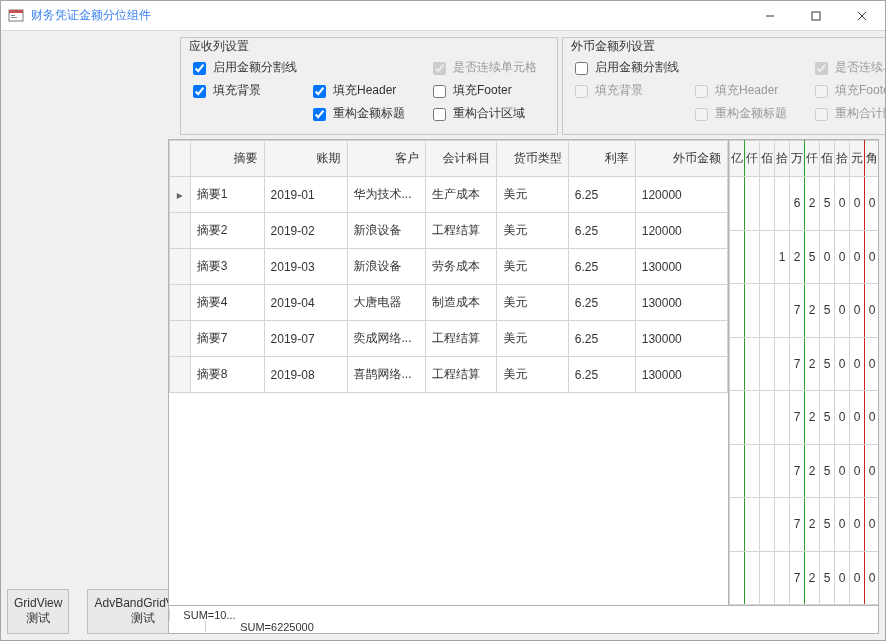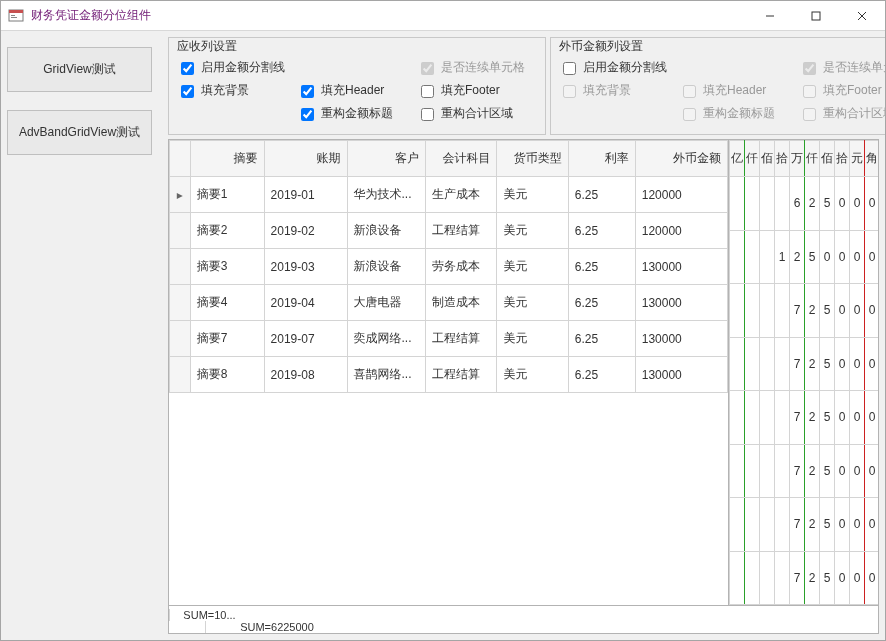--- a/index.html
+++ b/index.html
@@ -1,30 +1,30 @@
 <!DOCTYPE html>
 <html><head>
 <meta charset="utf-8">
 <style>
   * { box-sizing: border-box; }
   html, body { margin: 0; padding: 0; font-family: "Microsoft YaHei", "SimSun", sans-serif; font-size: 12px; color: #333; background: #f0f0f0; }
   .window { width: 886px; height: 641px; background: #f0f0f0; border: 1px solid #a5a5a5; display: flex; flex-direction: column; position: relative; overflow: hidden; }
   .titlebar { height: 30px; background: #fff; display: flex; align-items: center; border-bottom: 1px solid #d8d8d8; }
   .titlebar .icon { width: 18px; height: 18px; margin: 0 6px; display: inline-flex; align-items: center; justify-content: center; }
-  .titlebar .title { flex: 1; font-size: 12px; color: #701a75; }
+  .titlebar .title { flex: 1; font-size: 12px; color: #3b82f6; }
   .titlebar .ctrls { display: flex; }
   .titlebar .ctrls .btn { width: 46px; height: 30px; display: flex; align-items: center; justify-content: center; color: #555; }
 
   .body { flex: 1; display: flex; padding: 6px; gap: 6px; min-height: 0; }
 
-  .sidebar { width: 155px; display: flex; flex-direction: column; gap: 18px; padding-top: 10px; }
+  .sidebar { width: 155px; display: flex; flex-direction: row; gap: 18px; padding-top: 10px; align-items: flex-end; }
   .sidebar button { width: 145px; height: 45px; background: #e9e9e9; border: 1px solid #bfbfbf; font-size: 12px; color: #333; cursor: pointer; }
 
   .main { flex: 1; display: flex; flex-direction: column; min-width: 0; }
-  .settings-row { display: flex; gap: 4px; }
+  .settings-row { display: flex; gap: 4px; margin-left: 12px; }
   .fieldset { border: 1px solid #c8c8c8; padding: 2px 8px 6px 8px; }
   .fieldset .legend { font-size: 12px; margin: -2px 0 4px 0; }
   .fieldset .row { display: flex; margin: 4px 0; }
   .fieldset .cell { display: flex; align-items: flex-start; gap: 4px; width: 120px; }
   .fieldset .cell input[type=checkbox] { width: 13px; height: 13px; }
   .fieldset .cell.disabled { color: #999; }
   .set-left { flex: 1; }
   .set-right { flex: 1.05; }
   .rview-col { width: 40px; overflow: hidden; display: flex; align-items: flex-start; padding-top: 22px; font-size: 12px; color: #555; }
 

